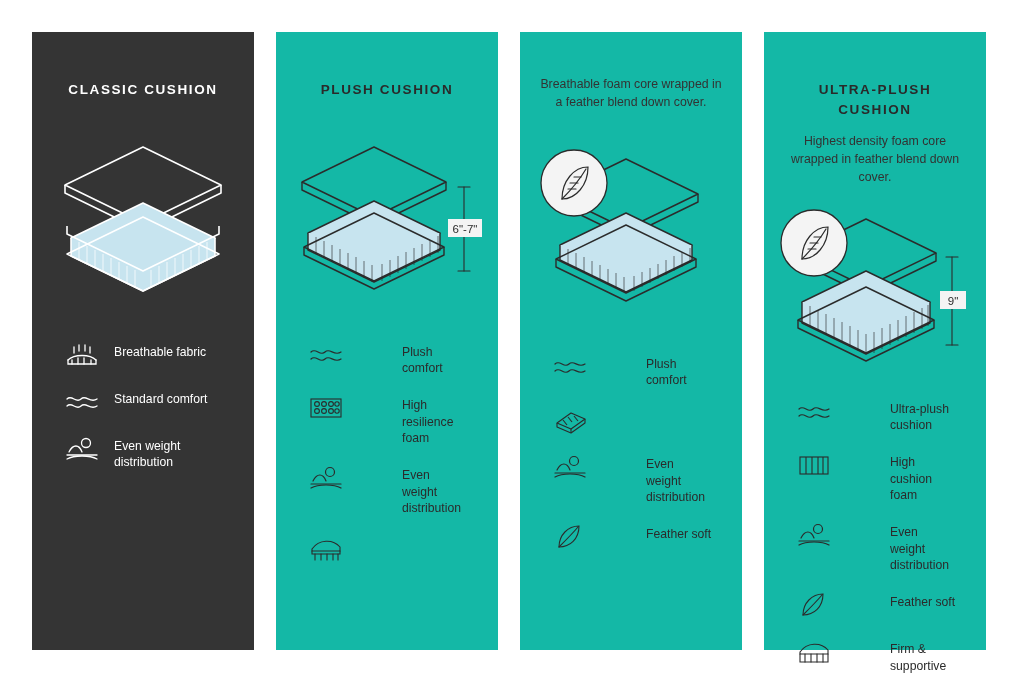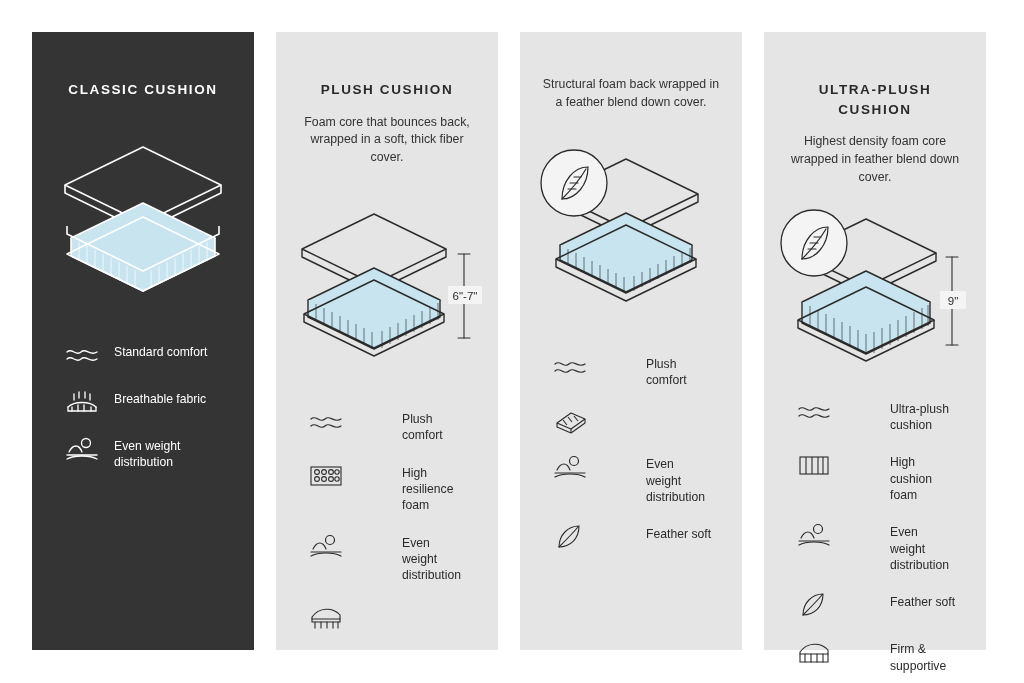--- a/index.html
+++ b/index.html
@@ -33,21 +33,21 @@
     display: flex;
     flex-direction: column;
     align-items: center;
     padding: 30px 16px 0 16px;
   }
   .card.dark {
     background: #343434;
     color: #ffffff;
   }
   .card.light {
-    background: #e5e5e5;
+    background: #14b8a6;
     color: #2a2a2a;
   }
   .card-title {
     font-size: 13.5px;
     font-weight: bold;
     letter-spacing: 1.6px;
     text-align: center;
     line-height: 1.45;
     margin: 18px 0 0 0;
     text-transform: uppercase;
@@ -151,67 +151,66 @@
 
           <g fill="none" stroke="#ffffff" stroke-width="1.6" stroke-linejoin="round">
             <path d="M100 116 L176 153 L100 190 L24 153 Z" transform="translate(0,-28)"></path>
             <path d="M24 125 L24 133 L100 170 L176 133 L176 125" transform="translate(0,-28)"></path>
           </g>
         </svg>
       </div>
       <div class="features">
         <div class="feature">
           <span class="ficon">
-            <svg width="36" height="22" viewBox="0 0 36 22">
-                <g fill="none" stroke="#ffffff" stroke-width="1.3" stroke-linecap="round">
-              <path d="M3 8 C8 3, 12 13, 17 8 C22 3, 26 13, 33 8"></path>
-              <path d="M3 15 C8 10, 12 20, 17 15 C22 10, 26 20, 33 15"></path>
-            </g>
-              </svg>
-          </span>
-          <span class="flabel">Standard comfort</span>
-        </div>
-        <div class="feature">
-          <span class="ficon">
             <svg width="36" height="26" viewBox="0 0 36 26">
                 <g fill="none" stroke="#ffffff" stroke-width="1.3" stroke-linecap="round">
               <path d="M4 18 C10 12, 26 12, 32 18"></path>
               <path d="M4 18 L4 22 L32 22 L32 18"></path>
               <path d="M10 11 L10 5"></path>
                   <path d="M15 9 L15 3"></path>
                   <path d="M21 9 L21 3"></path>
                   <path d="M26 11 L26 5"></path>
               <path d="M8 22 L8 18"></path>
                   <path d="M14 22 L14 16"></path>
                   <path d="M20 22 L20 16"></path>
                   <path d="M27 22 L27 18"></path>
             </g>
               </svg>
           </span>
           <span class="flabel">Breathable fabric</span>
         </div>
         <div class="feature">
           <span class="ficon">
+            <svg width="36" height="22" viewBox="0 0 36 22">
+                <g fill="none" stroke="#ffffff" stroke-width="1.3" stroke-linecap="round">
+              <path d="M3 8 C8 3, 12 13, 17 8 C22 3, 26 13, 33 8"></path>
+              <path d="M3 15 C8 10, 12 20, 17 15 C22 10, 26 20, 33 15"></path>
+            </g>
+              </svg>
+          </span>
+          <span class="flabel">Standard comfort</span>
+        </div>
+        <div class="feature">
+          <span class="ficon">
             <svg width="36" height="26" viewBox="0 0 36 26">
                 <g fill="none" stroke="#ffffff" stroke-width="1.3" stroke-linecap="round">
               <circle cx="22" cy="7" r="4.5"></circle>
               <path d="M5 16 C9 8, 15 8, 18 16"></path>
               <path d="M3 19 L33 19"></path>
               <path d="M3 23 C10 19, 26 19, 33 23"></path>
             </g>
               </svg>
           </span>
           <span class="flabel">Even weight distribution</span>
         </div>
       </div>
     </div>
 
     <div class="card light">
       <div class="card-title">PLUSH CUSHION</div>
-      <div class="card-sub">Foam core that bounces back, wrapped in a soft, thick fiber cover.</div>
       <div class="art">
         <svg width="210" height="180" viewBox="0 0 210 180">
           <g fill="none" stroke="#2b2b2b" stroke-width="1.4" stroke-linejoin="round">
             <path d="M92 18 L164 53 L92 88 L20 53 Z"></path>
             <path d="M20 53 L20 61 L92 96 L164 61 L164 53"></path>
             <path d="M92 88 L92 96"></path>
           </g>
           <g>
             <path d="M92 72 L158 104 L92 136 L26 104 Z" fill="#c7e4ef" stroke="#2b2b2b" stroke-width="1.4" stroke-linejoin="round"></path>
             <path d="M26 104 L26 121 L92 153 L158 121 L158 104" fill="#c7e4ef" stroke="#2b2b2b" stroke-width="1.4" stroke-linejoin="round"></path>
@@ -303,21 +302,21 @@
                   <path d="M26 20 L26 26"></path>
                   <path d="M31 20 L31 26"></path>
             </g>
               </svg>
           </span>
         </div>
       </div>
     </div>
 
     <div class="card light">
-      <div class="card-sub">Structural foam back wrapped in a feather blend down cover.</div>
+      <div class="card-sub">Breathable foam core wrapped in a feather blend down cover.</div>
       <div class="art">
         <svg width="210" height="180" viewBox="0 0 210 180">
           <g fill="none" stroke="#2b2b2b" stroke-width="1.4" stroke-linejoin="round">
             <path d="M100 18 L172 53 L100 88 L28 53 Z"></path>
             <path d="M28 53 L28 61 L100 96 L172 61 L172 53"></path>
             <path d="M100 88 L100 96"></path>
           </g>
           <g>
             <path d="M100 72 L166 104 L100 136 L34 104 Z" fill="#c7e4ef" stroke="#2b2b2b" stroke-width="1.4" stroke-linejoin="round"></path>
             <path d="M34 104 L34 119 L100 151 L166 119 L166 104" fill="#c7e4ef" stroke="#2b2b2b" stroke-width="1.4" stroke-linejoin="round"></path>

